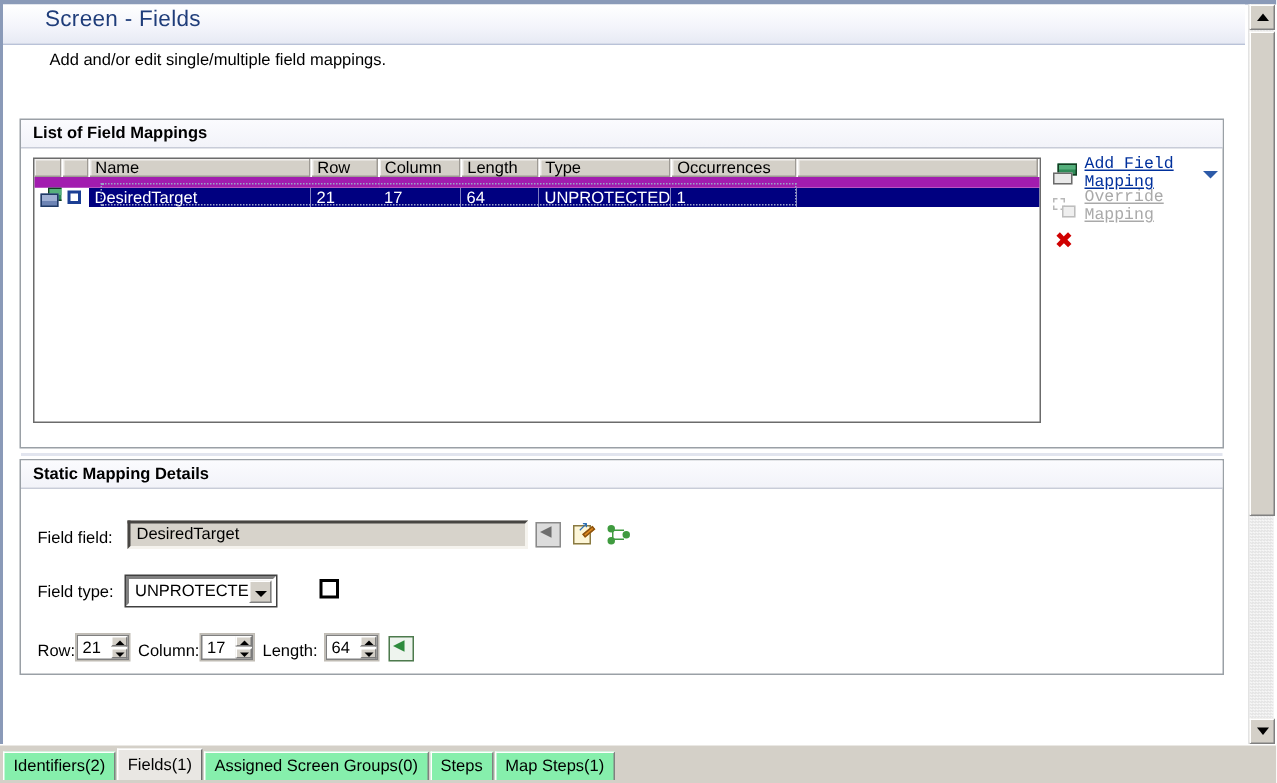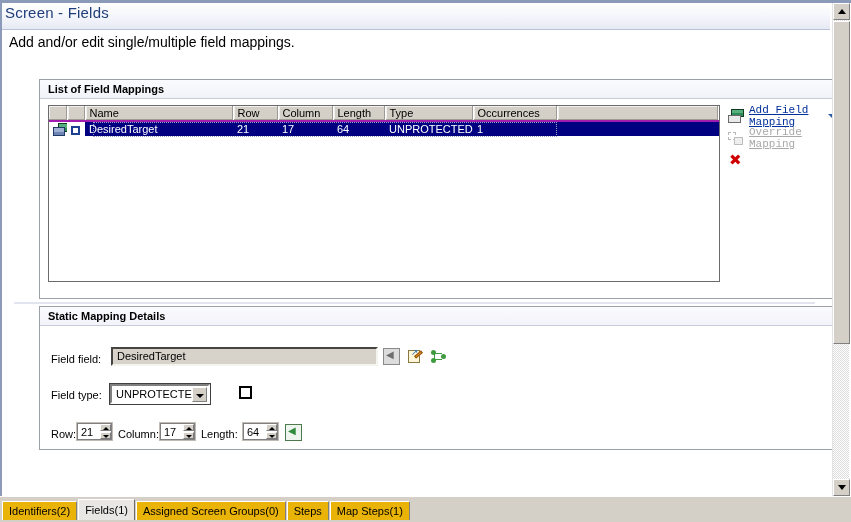--- a/index.html
+++ b/index.html
@@ -34,37 +34,36 @@
     border-top: 1px solid #ffffff;
   }
 
   
   .page-header {
     position: absolute; left: 2px; top: 3px; width: 828px; height: 27px;
     background: linear-gradient(to bottom, #ffffff 0%, #f4f5fb 55%, #e7eaf4 100%);
     border-bottom: 1px solid #b9c2d8;
   }
   .page-title {
-    position: absolute; left: 5px; top: 4px;
+    position: absolute; left: 30px; top: 4px;
     font-size: 15px;
     color: #1f3d7a;
     letter-spacing: 0.2px;
   }
   .page-subtitle {
-    position: absolute; left: 9px; top: 34px;
-    font-size: 14px;
+    position: absolute; left: 33px; top: 34px;
+    font-size: 11px;
     color: #000000;
   }
 
   
   .groupbox {
     position: absolute;
     background: #ffffff;
     border: 1px solid #9aa0a6;
-    margin-left: 26px;
   }
   .groupbox-header {
     position: absolute; left: 0; top: 0; right: 0; height: 19px;
     background: linear-gradient(to bottom, #fbfbfe 0%, #f2f3f9 100%);
     border-bottom: 1px solid #c8ccd8;
   }
   .groupbox-title {
     position: absolute; left: 8px; top: 3px;
     font-size: 11px; font-weight: bold;
     color: #000000;
@@ -89,21 +88,21 @@
 
   table.fieldtable {
     border-collapse: collapse;
     table-layout: fixed;
     width: 100%;
   }
   table.fieldtable th {
     height: 15px;
     background: #d4d0c8;
     border-right: 1px solid #ffffff;
-    border-bottom: 2px solid #a21caf;
+    border-bottom: 7px solid #a21caf;
     box-shadow: inset -1px -1px 0 #9e9a94, inset 1px 1px 0 #f2f0ee;
     font-size: 11px;
     font-weight: normal;
     text-align: left;
     padding: 0 0 0 4px;
     color: #000;
     white-space: nowrap;
     overflow: hidden;
   }
   table.fieldtable td {
@@ -311,21 +310,21 @@
   }
 
   
   .tabs {
     position: absolute; left: 2px; top: 499px; height: 21px;
     display: flex; align-items: flex-end;
   }
   .tab {
     height: 19px;
     padding: 0 6px;
-    background: #eab308;
+    background: #86efac;
     border: 1px solid #ffffff;
     border-right-color: #808080;
     border-bottom: none;
     font-size: 11px;
     line-height: 18px;
     color: #000;
     margin-right: 1px;
     cursor: pointer;
     white-space: nowrap;
   }

